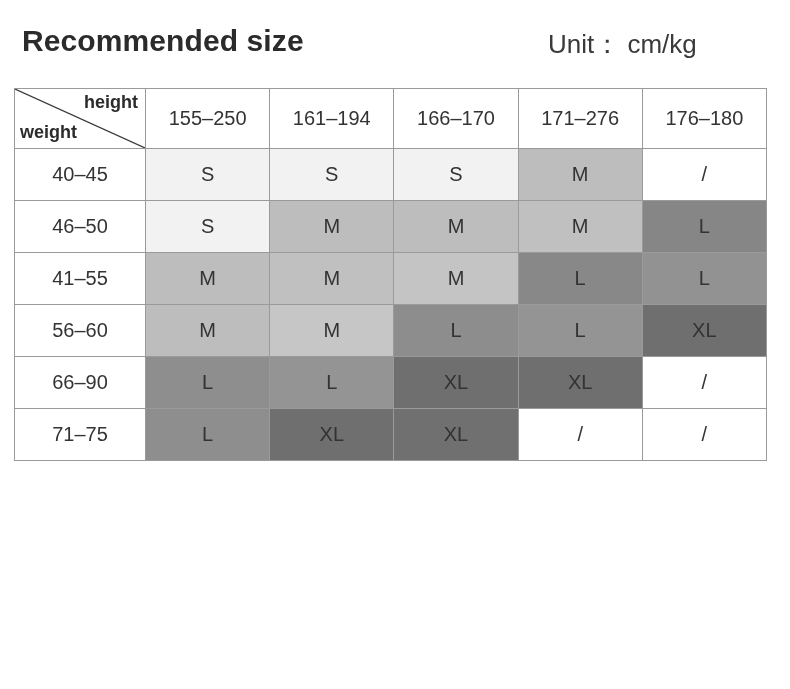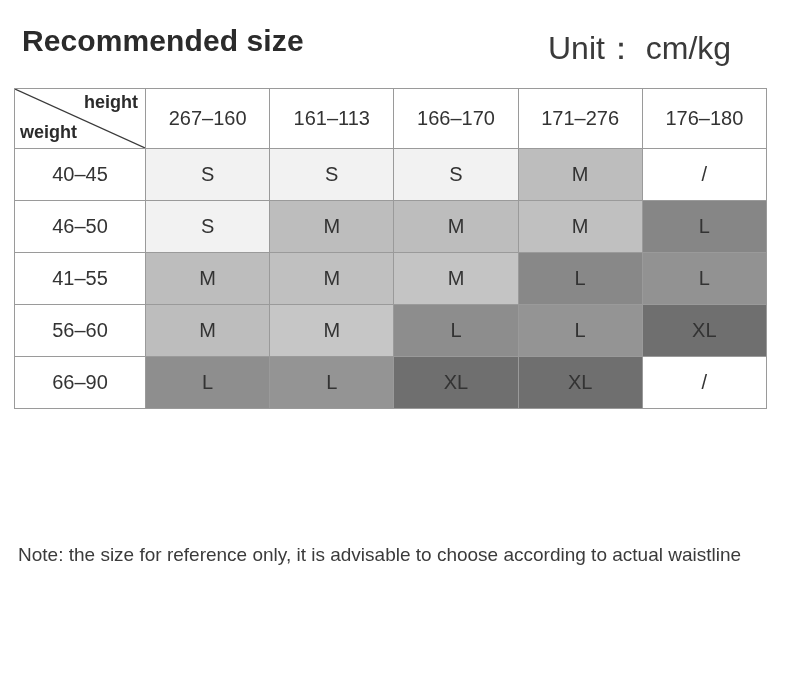--- a/index.html
+++ b/index.html
@@ -39,21 +39,21 @@
     font-size: 30px;
     font-weight: bold;
     letter-spacing: 0.1px;
     color: #2b2b2b;
     white-space: nowrap;
   }
   .unit-label {
     position: absolute;
     left: 548px;
     top: 3px;
-    font-size: 32px;
+    font-size: 26px;
     font-weight: normal;
     color: #3a3a3a;
     white-space: nowrap;
   }
 
   
   .size-table {
     position: absolute;
     left: 14px;
     top: 88px;
@@ -154,22 +154,22 @@
     </colgroup>
     <thead>
       <tr>
         <th class="corner">
           <svg class="diag" viewBox="0 0 131 59" preserveAspectRatio="none">
             <line x1="0" y1="0" x2="131" y2="59" stroke="#3a3a3a" stroke-width="1.2" vector-effect="non-scaling-stroke"></line>
           </svg>
           <span class="lbl-height">height</span>
           <span class="lbl-weight">weight</span>
         </th>
-        <th>267–160</th>
-        <th>161–113</th>
+        <th>155–250</th>
+        <th>161–194</th>
         <th>166–170</th>
         <th>171–276</th>
         <th>176–180</th>
       </tr>
     </thead>
     <tbody>
       <tr>
         <td class="row-label">40–45</td>
         <td style="background-color: rgb(242, 242, 242);">S</td>
         <td style="background-color: rgb(242, 242, 242);">S</td>
@@ -202,18 +202,25 @@
         <td style="background-color: rgb(111, 111, 111);">XL</td>
       </tr>
       <tr>
         <td class="row-label">66–90</td>
         <td style="background-color: rgb(142, 142, 142);">L</td>
         <td style="background-color: rgb(148, 148, 148);">L</td>
         <td style="background-color: rgb(111, 111, 111);">XL</td>
         <td style="background-color: rgb(111, 111, 111);">XL</td>
         <td style="background-color: rgb(255, 255, 255);">/</td>
       </tr>
+      <tr>
+        <td class="row-label">71–75</td>
+        <td style="background-color: rgb(142, 142, 142);">L</td>
+        <td style="background-color: rgb(111, 111, 111);">XL</td>
+        <td style="background-color: rgb(112, 112, 112);">XL</td>
+        <td style="background-color: rgb(255, 255, 255);">/</td>
+        <td style="background-color: rgb(255, 255, 255);">/</td>
+      </tr>
     </tbody>
   </table>
 
-  <div class="note">Note: the size for reference only, it is advisable to choose according to actual waistline</div>
 
 </div>
 
 </body></html>

